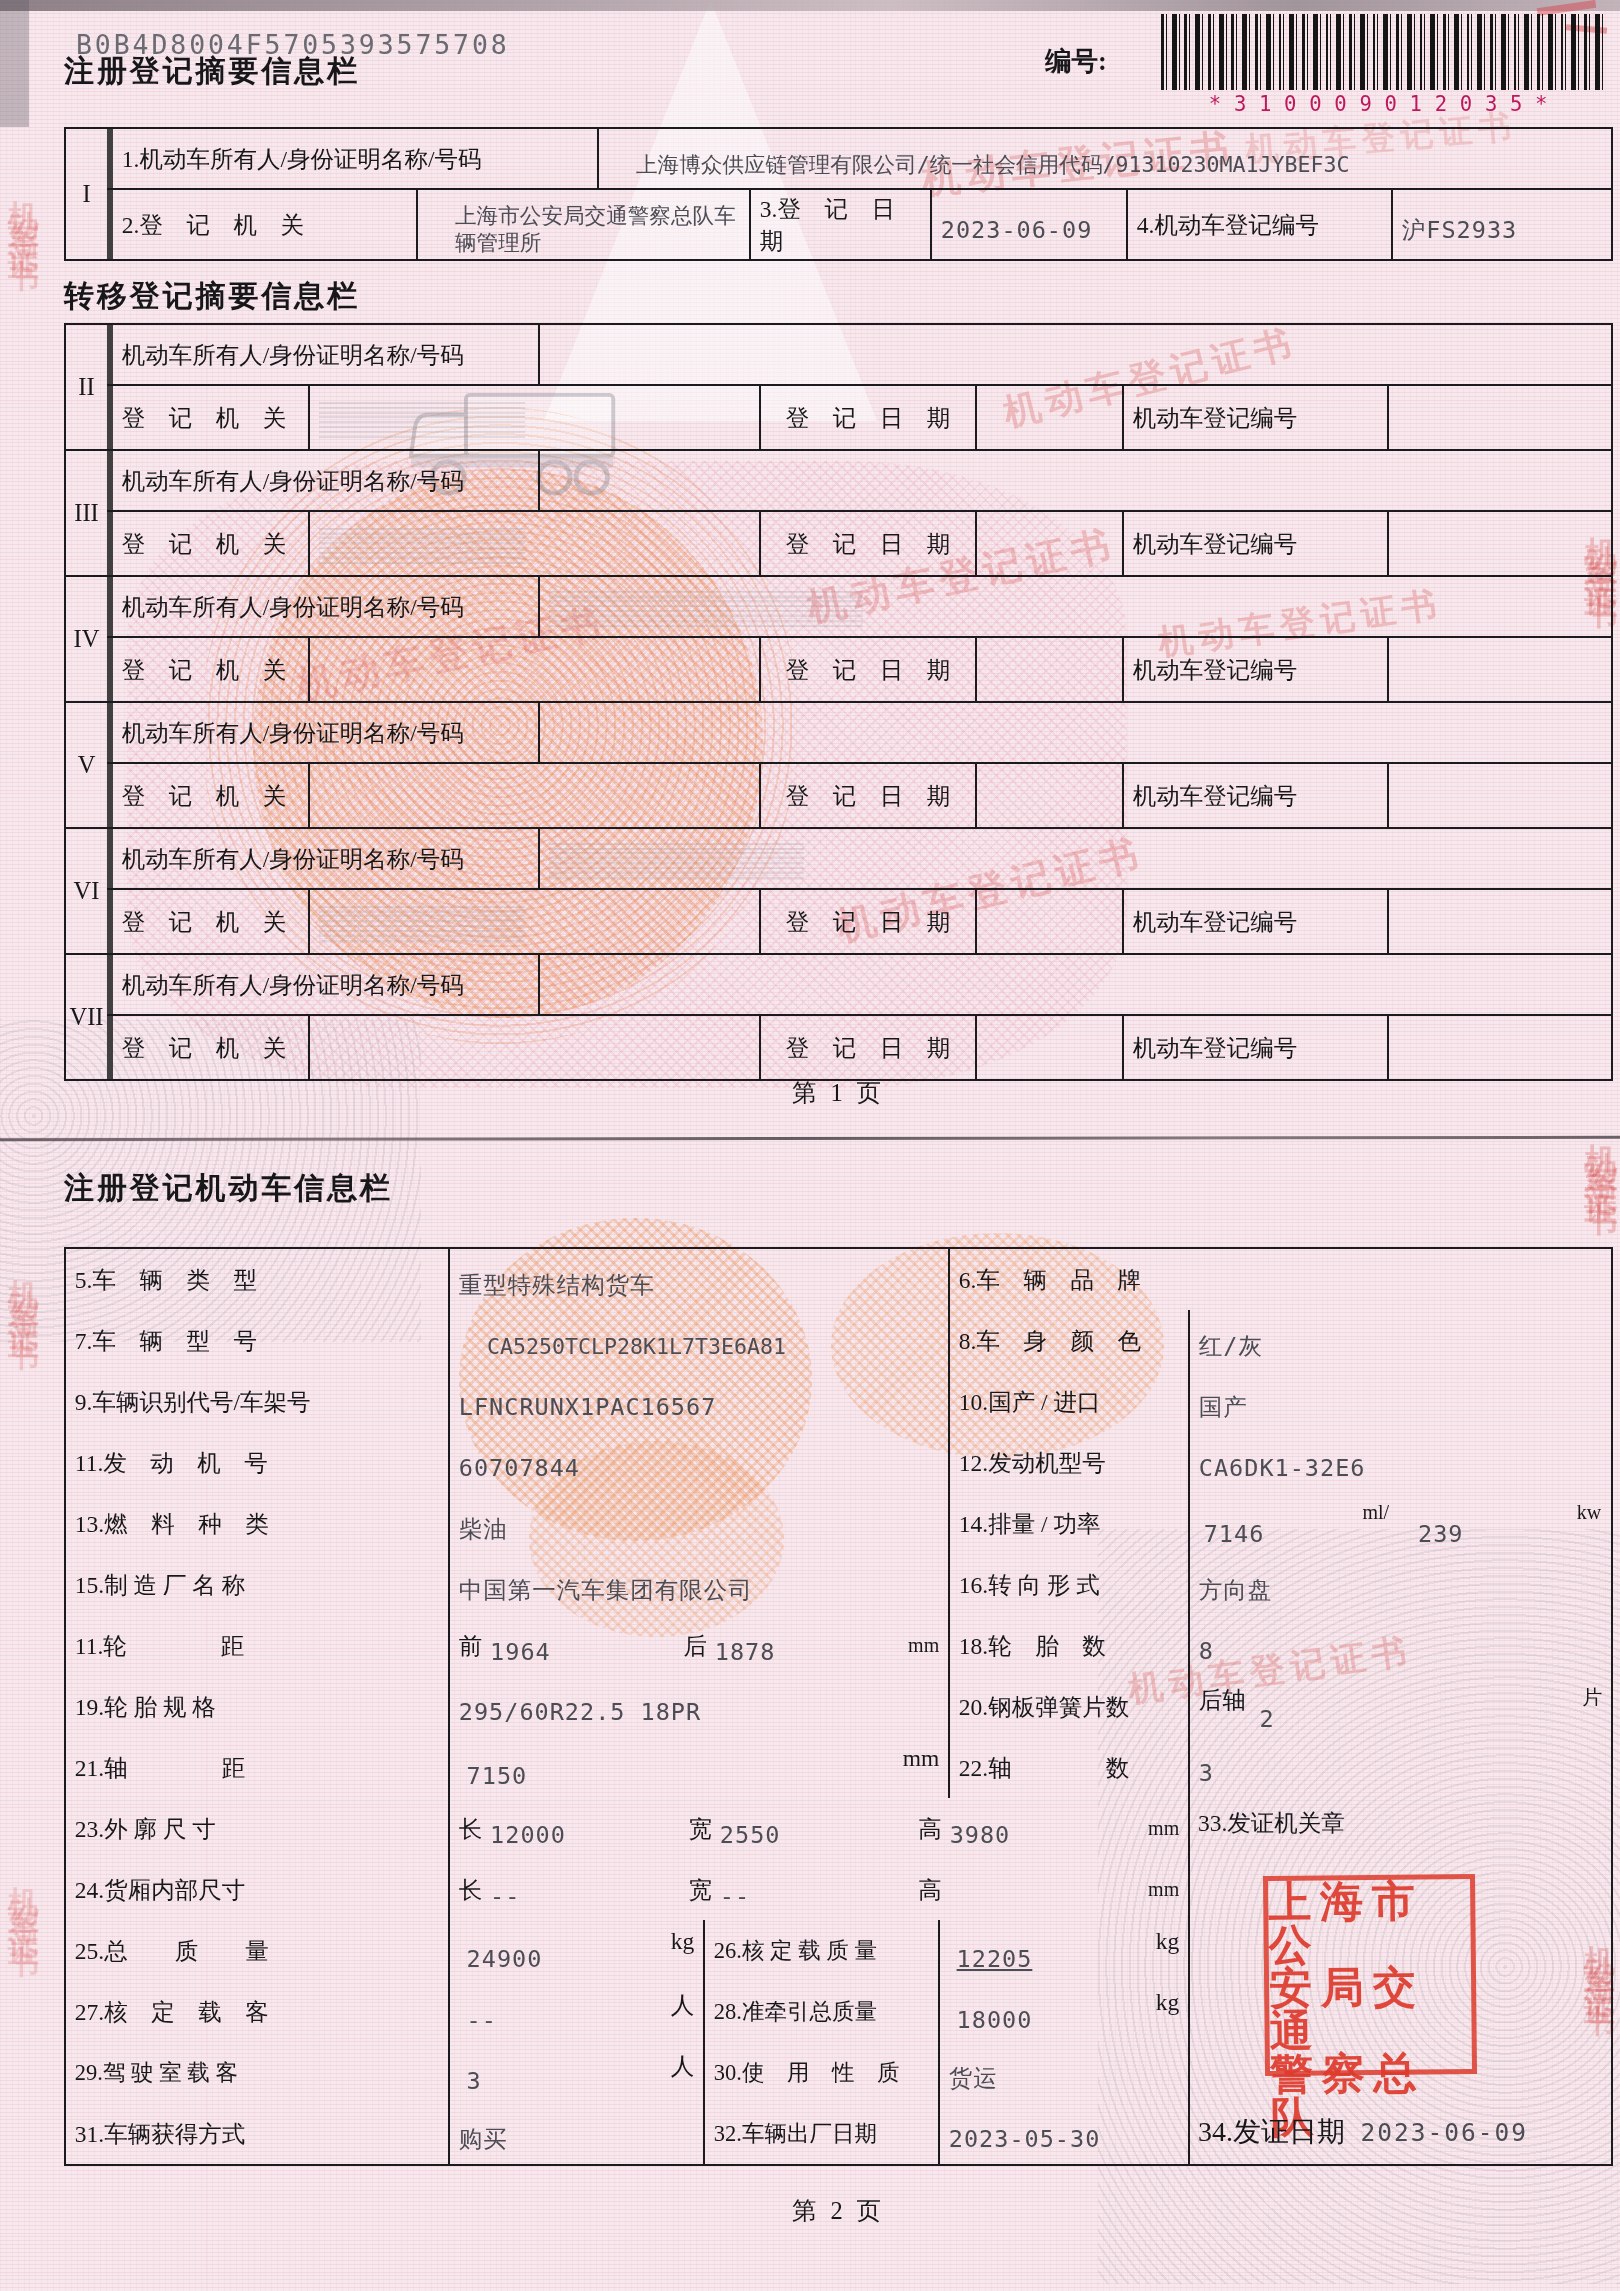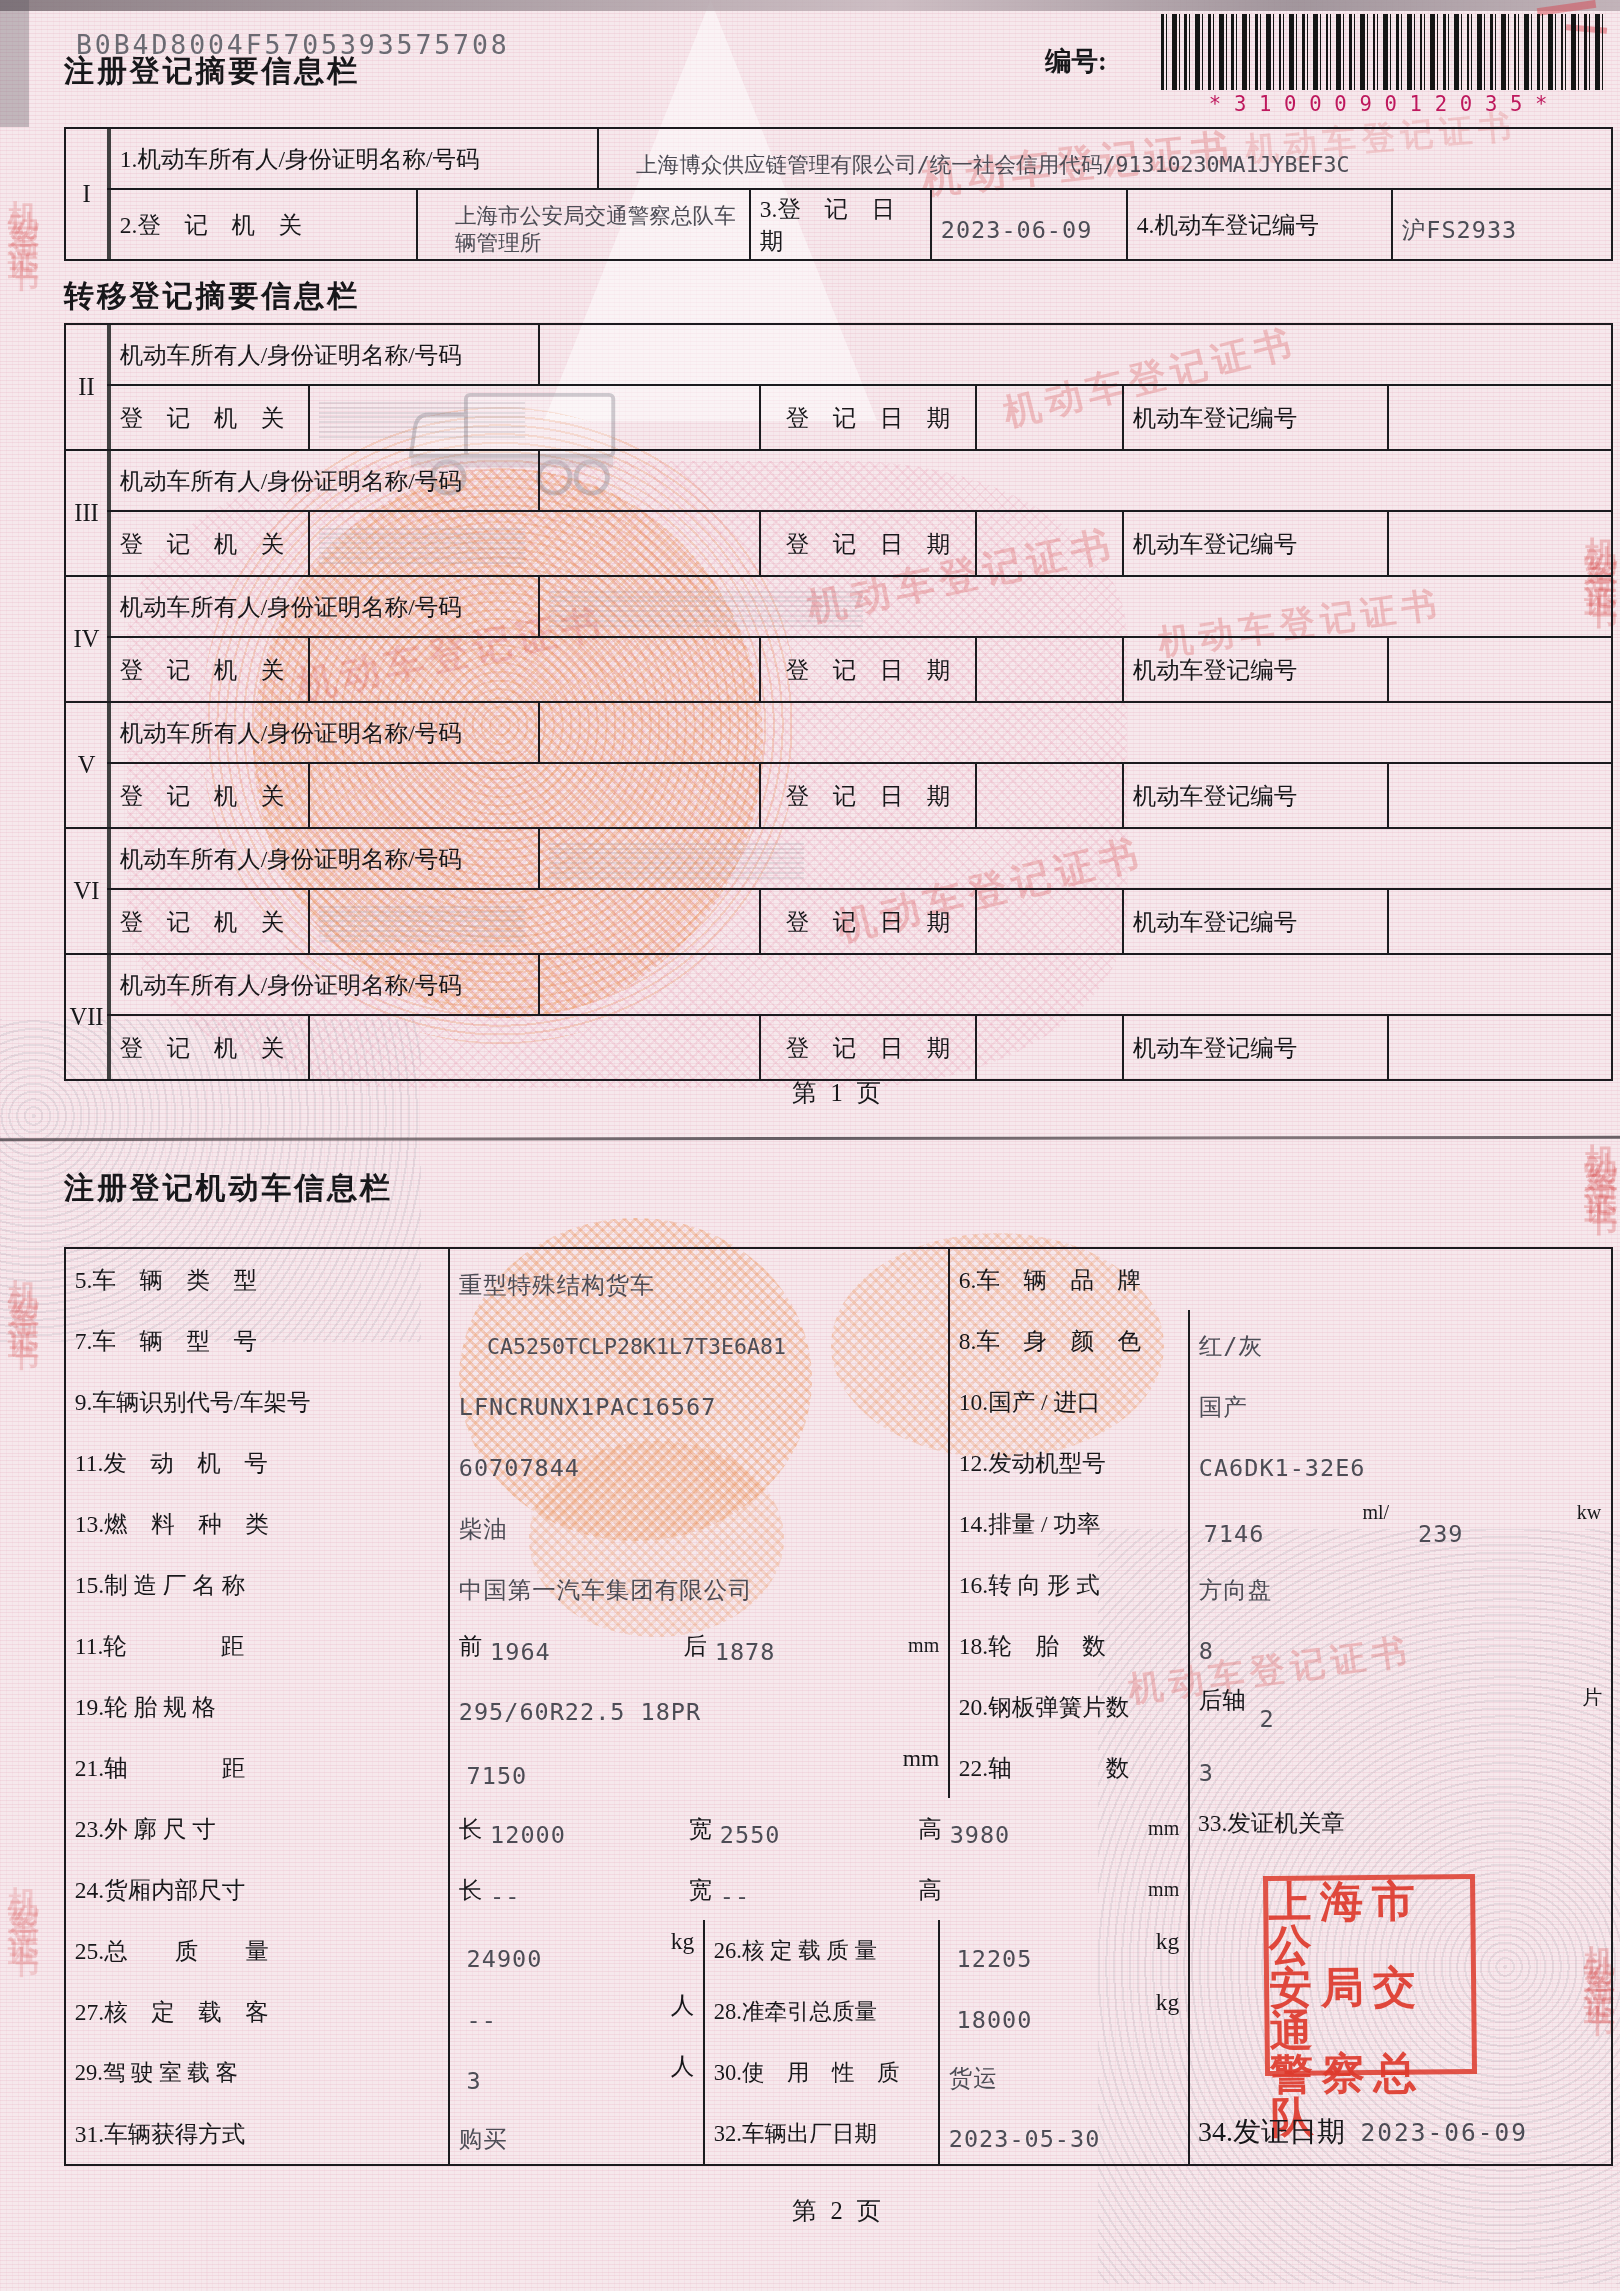--- a/index.html
+++ b/index.html
@@ -55,21 +55,21 @@
   .footer { position:absolute; left:64px; width:1549px; text-align:center; font-size:24.5px; letter-spacing:3.9px; }
 
   
   .tbl { position:absolute; left:64px; width:1549px; border:2.9px solid #1b1b1f; box-sizing:border-box; }
   .flexw { display:flex; }
   .col { flex:1; display:flex; flex-direction:column; }
   .r { display:flex; }
   .c { box-sizing:border-box; display:flex; align-items:center; padding:0 8.8px; overflow:hidden; }
   .c + .c { border-left:2px solid #1b1b1f; }
   .col > .r + .r { border-top:2px solid #1b1b1f; }
-  .col .c:first-child { border-left:4px solid #404040; }
+  .col .c:first-child { border-left:6px solid #404040; }
   .blk + .blk { border-top:2px solid #1b1b1f; }
   .roman { width:41px; justify-content:center; font-size:24.5px; padding:0; }
   .lab { font-size:23.5px; }
   .lab.sm { font-size:22.5px; }
   .val { font-family:"DejaVu Sans Mono","Liberation Mono",monospace; font-size:23.5px;
          color:#4c4c55; letter-spacing:1px; padding-top:11.8px; }
   .val.sm { font-size:21.6px; letter-spacing:0;padding-left:37px; }
   .u { font-family:"Liberation Serif","DejaVu Serif",serif; color:#17171a; letter-spacing:0; font-size:23.5px; }
   .vu { justify-content:space-between; }
   .vu .u { align-self:flex-start; padding-top:7.8px; }
@@ -426,21 +426,21 @@
     </div>
 
     <div class="r r3">
       <div class="c lab w390">25.总　　质　　量</div>
       <div class="c vu w260">
         <span class="dv vv" style="flex:0 0 auto;">24900</span>
         <span class="u">kg</span>
       </div>
       <div class="c lab sm w240">26.核 定 载 质 量</div>
       <div class="c vu w255">
-        <span class="dv vv" style="flex:0 0 auto;">12205</span>
+        <span class="dv vv" style="flex:0 0 auto;text-decoration:underline;">12205</span>
         <span class="u">kg</span>
       </div>
       <div class="c sealspan fx"></div>
     </div>
 
     <div class="r r3">
       <div class="c lab w390">27.核　定　载　客</div>
       <div class="c vu w260">
         <span class="dv vv" style="flex:0 0 auto;">--</span>
         <span class="u">人</span>

